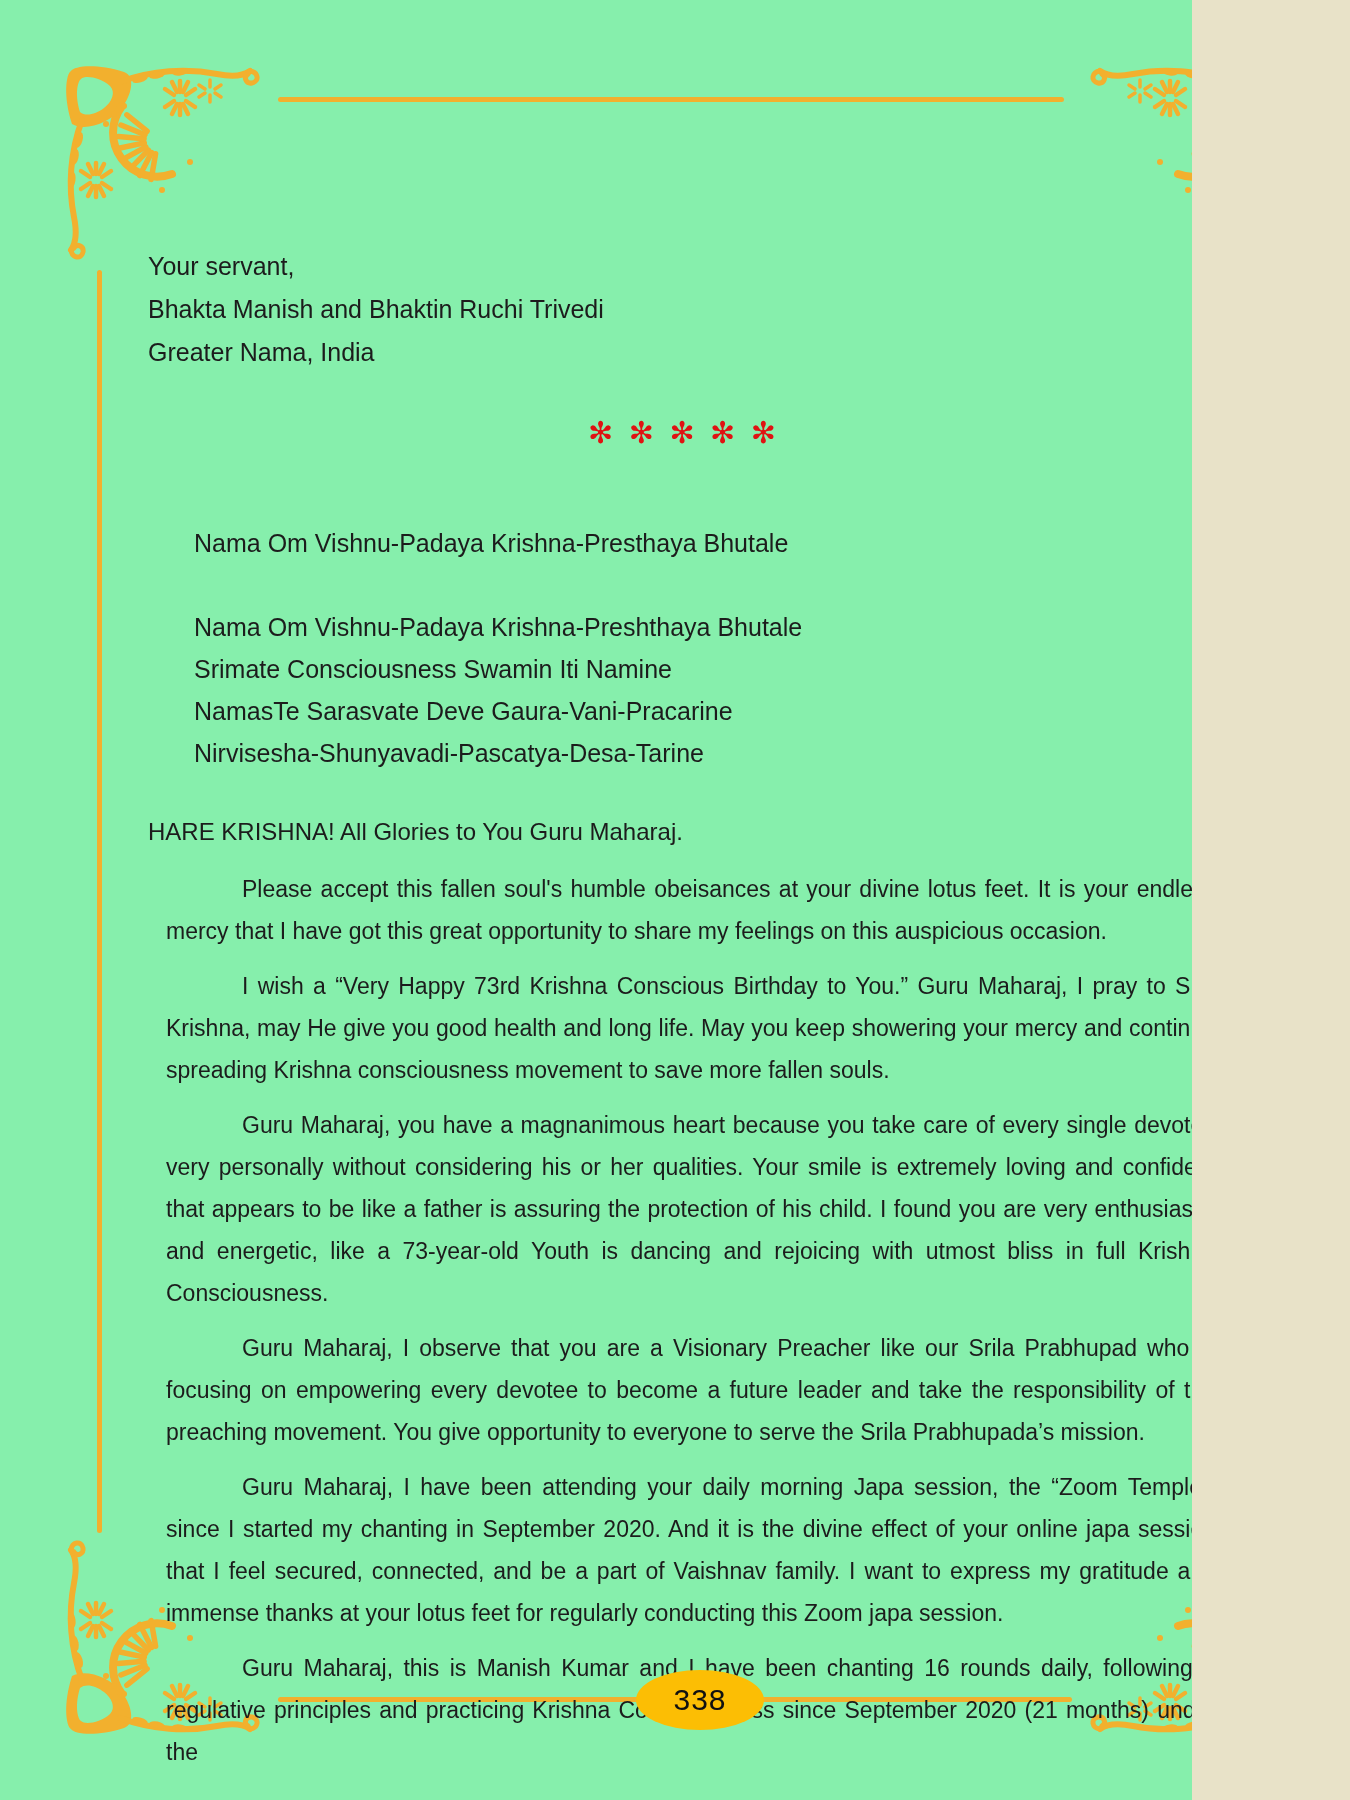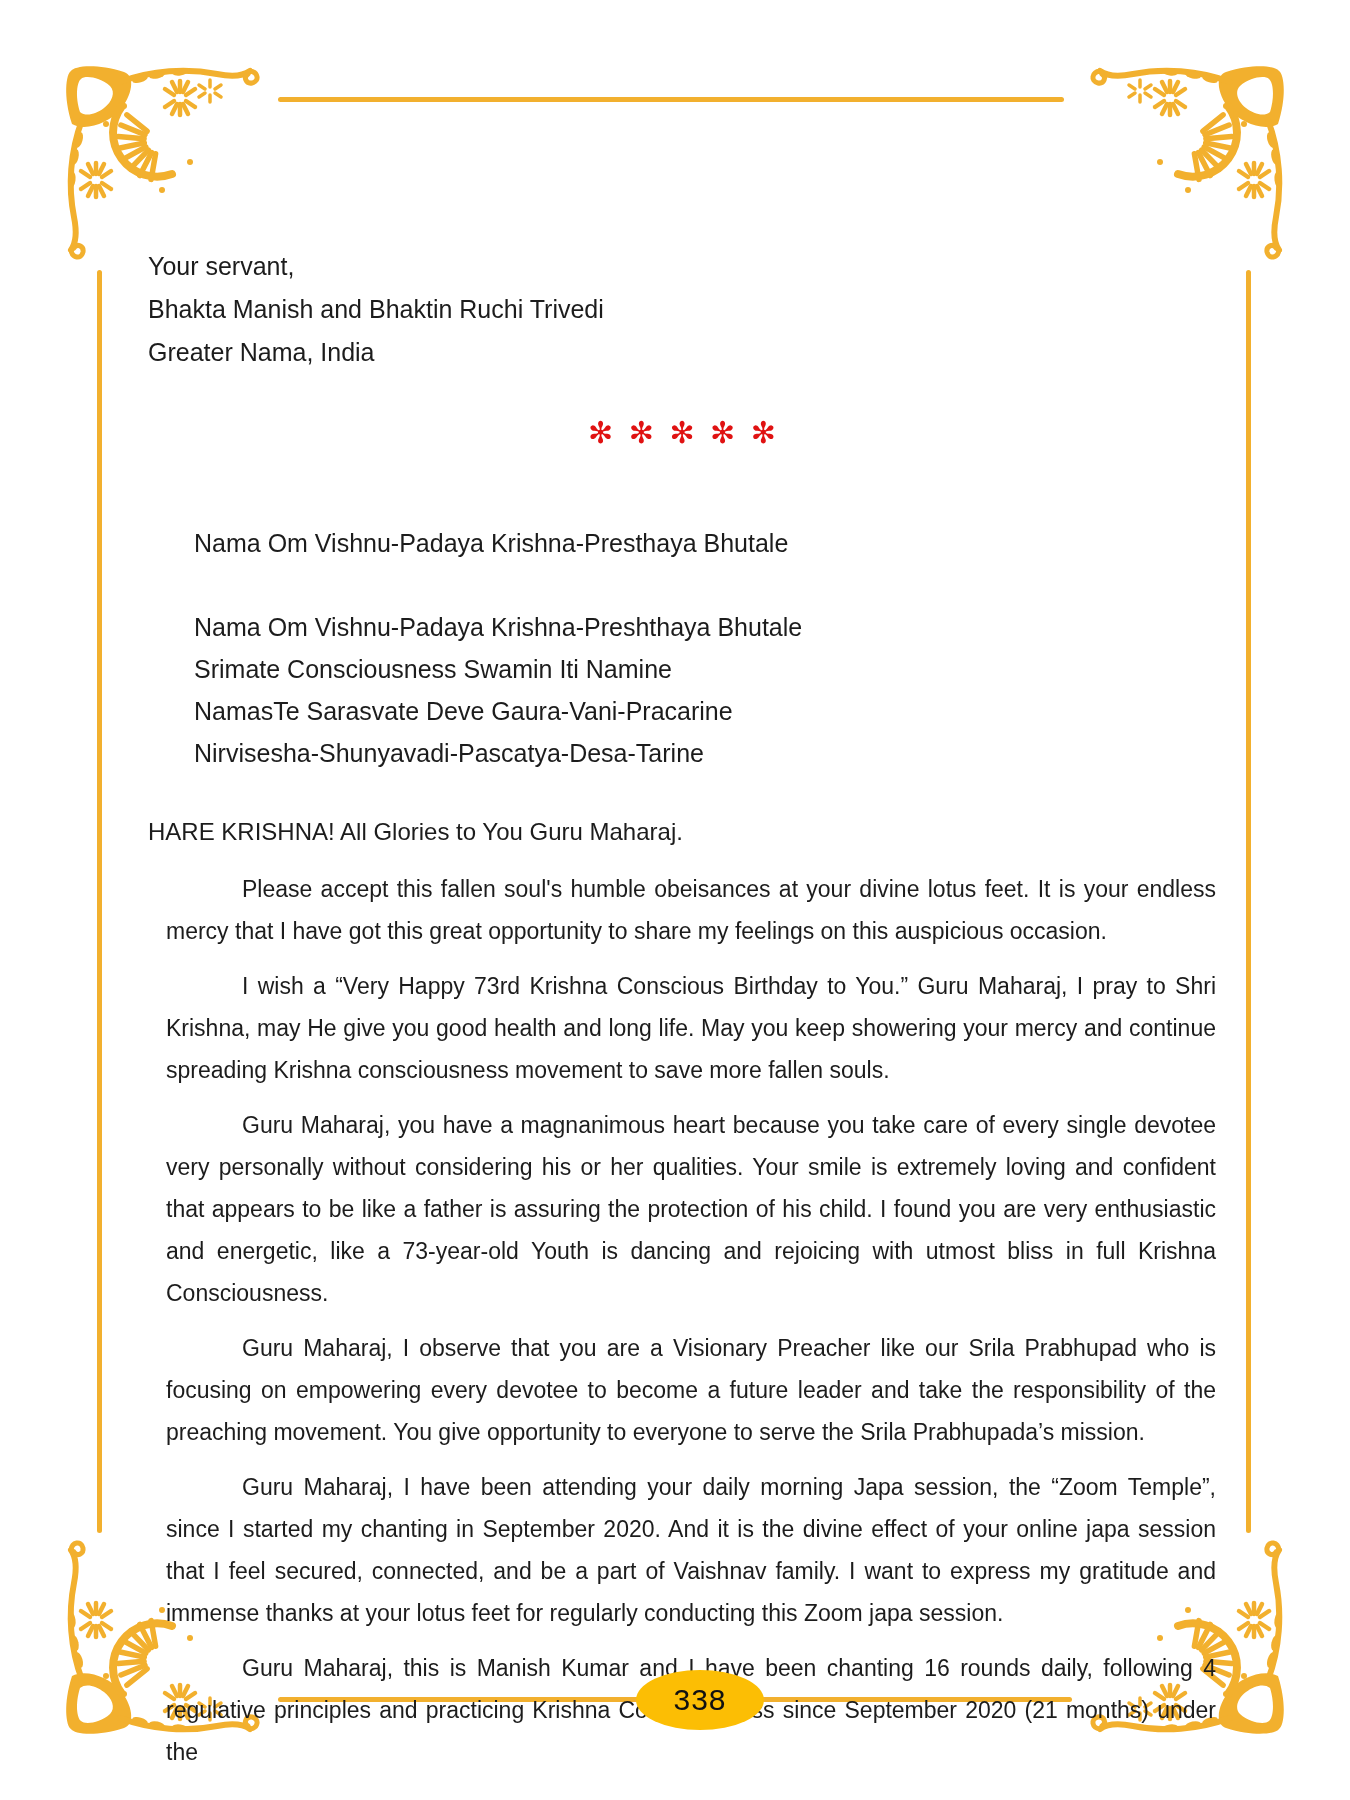--- a/index.html
+++ b/index.html
@@ -1,19 +1,19 @@
 <!DOCTYPE html>
 <html><head>
 <meta charset="utf-8">
 <style>
   html,body{margin:0;padding:0;background:#e8e2c8;}
   .page{
     position:relative;
-    width:1350px;height:1800px;
-    background:#ffffff;
+    width:1192px;height:1800px;
+    background:#86efac;
     overflow:hidden;
     font-family:"Liberation Sans", sans-serif;
     color:#1C1C1C;
   }
   
   .bline{position:absolute;background:#F2B02E;border-radius:3px;}
   .bline.top{left:278px;top:97px;width:786px;height:5px;}
   .bline.bottom{left:278px;top:1697px;width:794px;height:5px;}
   .bline.left{left:97px;top:270px;width:5px;height:1263px;}
   .bline.right{left:1246px;top:270px;width:5px;height:1263px;}

